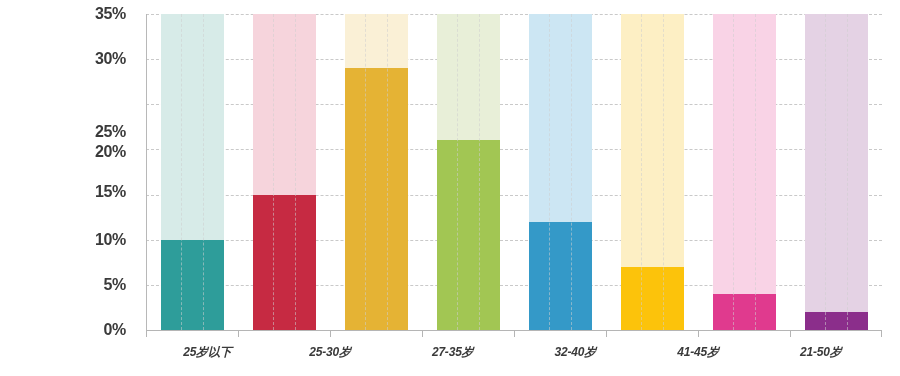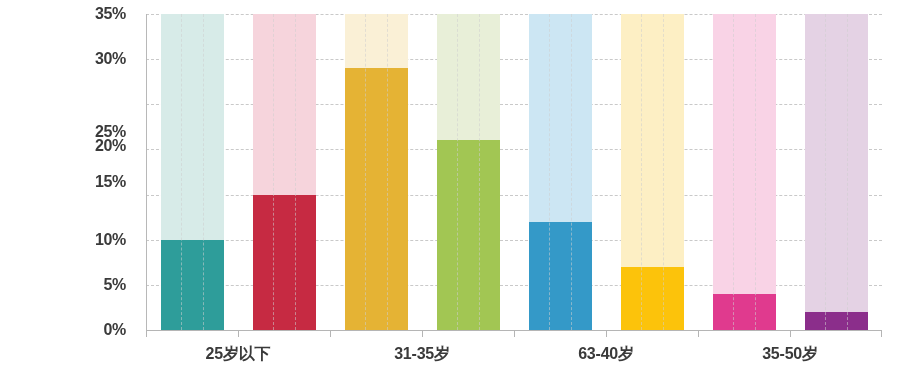--- a/index.html
+++ b/index.html
@@ -155,38 +155,39 @@
     position: absolute;
     left: 146px;
     top: 344px;
     width: 736px;
     height: 30px;
     display: flex;
   }
   .x-label {
     flex: 1 1 0;
     text-align: center;
-    font-size: 16px;
+    font-size: 12px;
     font-weight: bold;
     color: #3a3a3a;
     letter-spacing: -0.2px;
     white-space: nowrap;
+    font-style: italic;
   }
 </style>
 </head>
 <body>
 
 <div id="chart-root">
 
   <div class="y-labels">
     <div class="y-label" style="top:14px;">35%</div>
     <div class="y-label" style="top:59.1px;margin-left:8px;">30%</div>
     <div class="y-label" style="top:104.3px;margin-top:28px;">25%</div>
-    <div class="y-label" style="top:146px;">20%</div>
-    <div class="y-label" style="top:182px;">15%</div>
+    <div class="y-label" style="top:152px;">20%</div>
+    <div class="y-label" style="top:192px;">15%</div>
     <div class="y-label" style="top:239.7px;text-align:right;">10%</div>
     <div class="y-label" style="top:284.9px;">5%</div>
     <div class="y-label" style="top:330px;">0%</div>
   </div>
 
   <div class="plot-area">
     <div class="gridline" style="top:0px;"></div>
     <div class="gridline" style="top:45.1px;"></div>
     <div class="gridline" style="top:90.3px;"></div>
     <div class="gridline" style="top:135.4px;"></div>
@@ -271,18 +272,20 @@
     <div class="x-tick-cell"></div>
     <div class="x-tick-cell"></div>
     <div class="x-tick-cell"></div>
     <div class="x-tick-cell"></div>
     <div class="x-tick-cell"></div>
     <div class="x-tick-cell"></div>
   </div>
 
   <div class="x-labels">
     <div class="x-label">25岁以下</div>
-    <div class="x-label">31-35岁</div>
-    <div class="x-label">63-40岁</div>
-    <div class="x-label">35-50岁</div>
+    <div class="x-label">25-30岁</div>
+    <div class="x-label">27-35岁</div>
+    <div class="x-label">32-40岁</div>
+    <div class="x-label">41-45岁</div>
+    <div class="x-label">21-50岁</div>
   </div>
 
 </div>
 
 </body></html>

